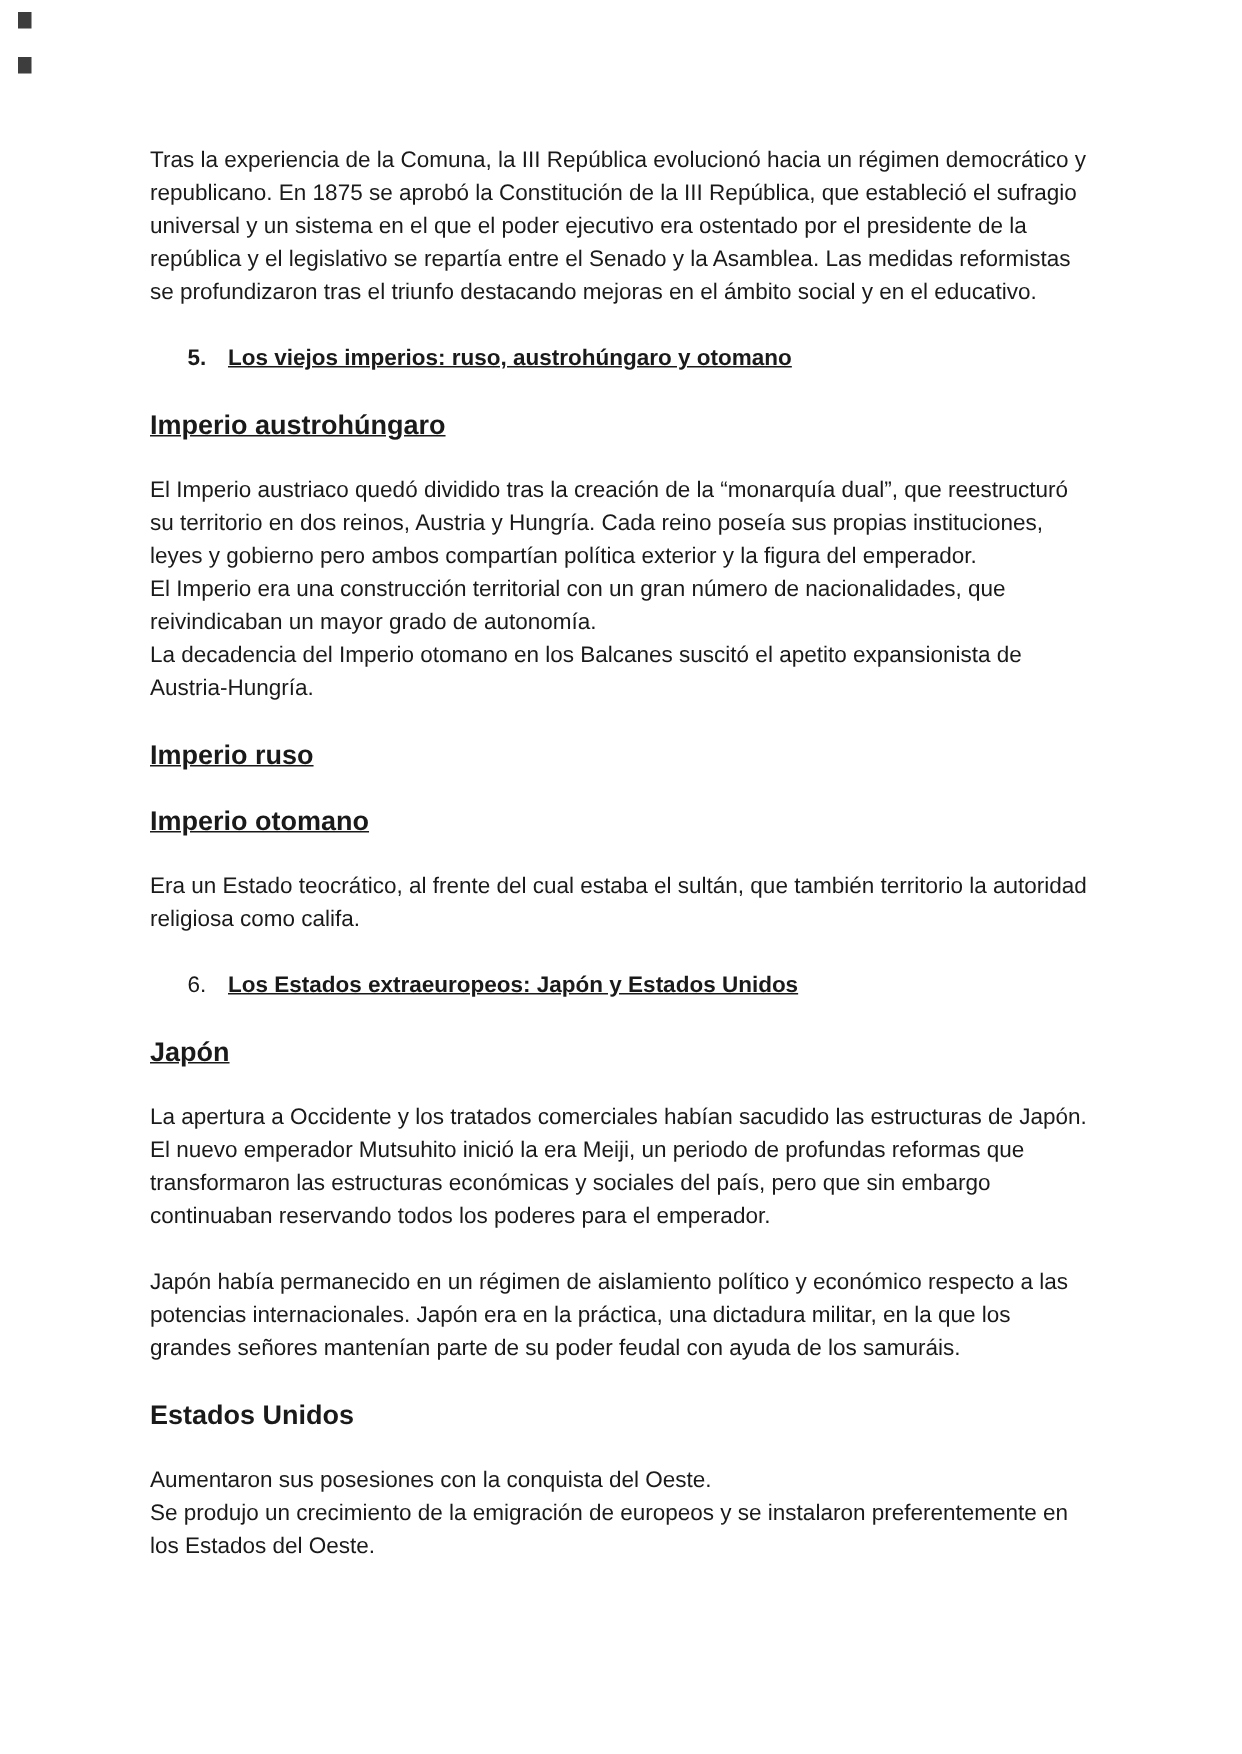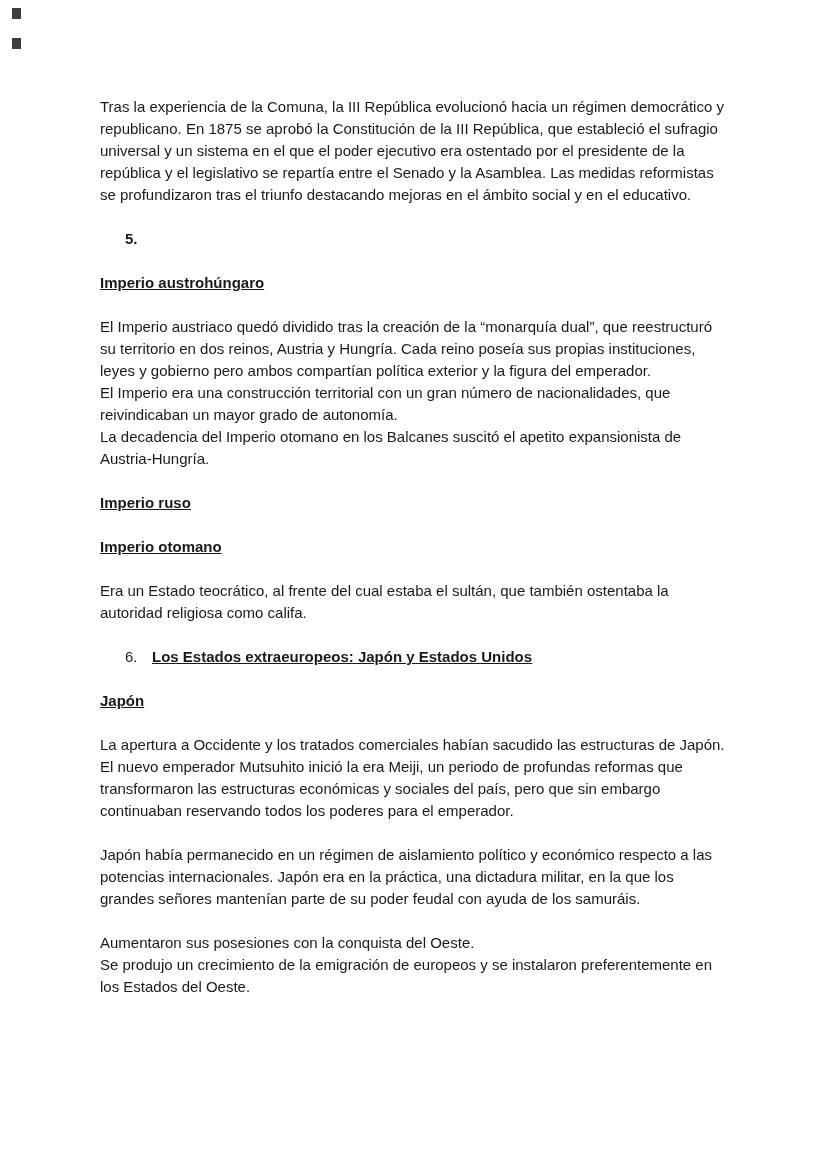--- a/index.html
+++ b/index.html
@@ -45,64 +45,66 @@
     text-decoration: none;
   }
   .numbered-heading .num.regular {
     font-weight: 400;
   }
   .numbered-heading .heading-text {
     text-decoration: underline;
   }
   .subheading {
     margin: 22px 0 22px 0;
-    font-size: 15px;
+    font-size: 18px;
     font-weight: 700;
     text-decoration: underline;
     line-height: 22px;
   }
   .subheading.no-underline {
     text-decoration: none;
   }
 </style>
 </head>
 <body>
 
 <div class="page">
 
   <span class="corner-mark mark-1"></span>
   <span class="corner-mark mark-2"></span>
 
   <p class="para">Tras la experiencia de la Comuna, la III República evolucionó hacia un régimen democrático y republicano. En 1875 se aprobó la Constitución de la III República, que estableció el sufragio universal y un sistema en el que el poder ejecutivo era ostentado por el presidente de la república y el legislativo se repartía entre el Senado y la Asamblea. Las medidas reformistas se profundizaron tras el triunfo destacando mejoras en el ámbito social y en el educativo.</p>
 
   <div class="numbered-heading">
     <span class="num">5.</span>
+    <span class="heading-text">Los viejos imperios: ruso, austrohúngaro y otomano</span>
   </div>
 
   <h3 class="subheading">Imperio austrohúngaro</h3>
 
   <p class="para">El Imperio austriaco quedó dividido tras la creación de la “monarquía dual”, que reestructuró su territorio en dos reinos, Austria y Hungría. Cada reino poseía sus propias instituciones, leyes y gobierno pero ambos compartían política exterior y la figura del emperador.
 El Imperio era una construcción territorial con un gran número de nacionalidades, que reivindicaban un mayor grado de autonomía.
 La decadencia del Imperio otomano en los Balcanes suscitó el apetito expansionista de Austria-Hungría.</p>
 
   <h3 class="subheading">Imperio ruso</h3>
 
 
   <h3 class="subheading">Imperio otomano</h3>
 
-  <p class="para">Era un Estado teocrático, al frente del cual estaba el sultán, que también ostentaba la autoridad religiosa como califa.</p>
+  <p class="para">Era un Estado teocrático, al frente del cual estaba el sultán, que también territorio la autoridad religiosa como califa.</p>
 
   <div class="numbered-heading">
     <span class="num regular">6.</span>
     <span class="heading-text">Los Estados extraeuropeos: Japón y Estados Unidos</span>
   </div>
 
   <h3 class="subheading">Japón</h3>
 
   <p class="para">La apertura a Occidente y los tratados comerciales habían sacudido las estructuras de Japón. El nuevo emperador Mutsuhito inició la era Meiji, un periodo de profundas reformas que transformaron las estructuras económicas y sociales del país, pero que sin embargo continuaban reservando todos los poderes para el emperador.</p>
 
   <p class="para">Japón había permanecido en un régimen de aislamiento político y económico respecto a las potencias internacionales. Japón era en la práctica, una dictadura militar, en la que los grandes señores mantenían parte de su poder feudal con ayuda de los samuráis.</p>
 
+  <h3 class="subheading no-underline">Estados Unidos</h3>
 
   <p class="para">Aumentaron sus posesiones con la conquista del Oeste.
 Se produjo un crecimiento de la emigración de europeos y se instalaron preferentemente en los Estados del Oeste.</p>
 
 </div>
 
 </body></html>

